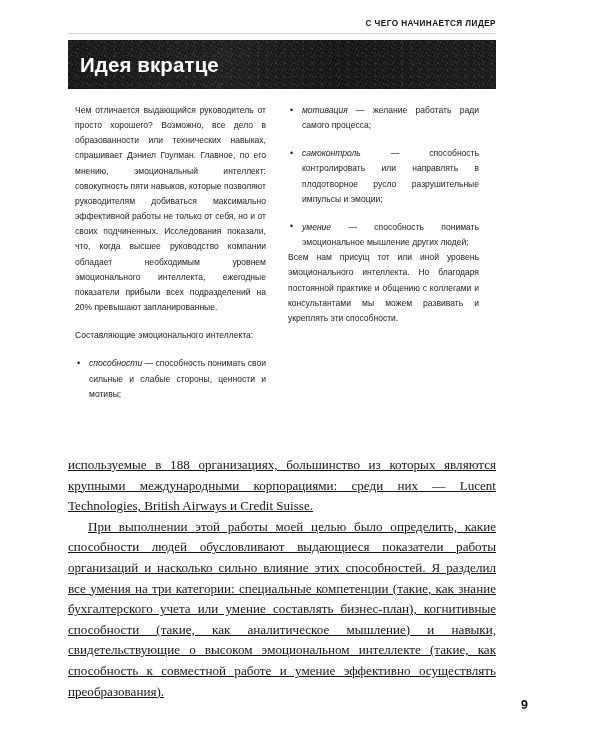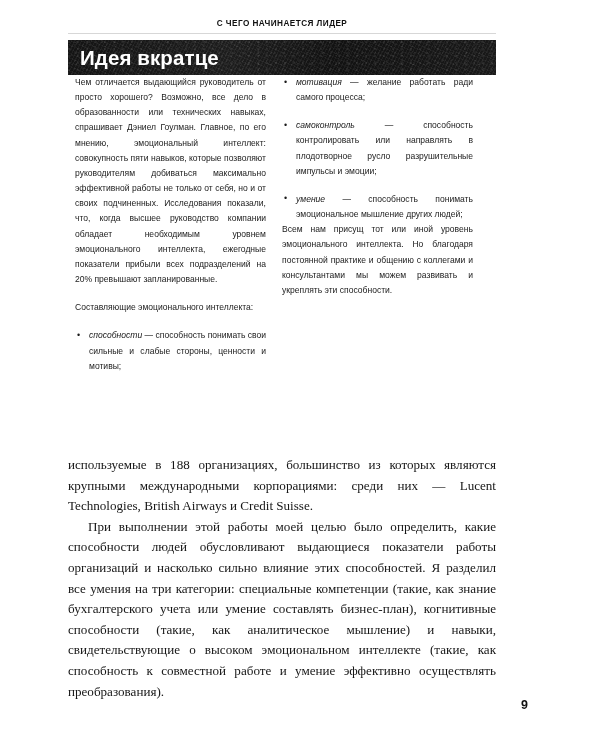--- a/index.html
+++ b/index.html
@@ -22,21 +22,21 @@
     height: 750px;
     box-sizing: border-box;
   }
 
   
   .running-head {
     position: absolute;
     left: 68px;
     top: 20px;
     width: 428px;
-    text-align: center;
+    text-align: right;
     font-family: "Liberation Sans", "DejaVu Sans", sans-serif;
     font-weight: bold;
     font-size: 8.2px;
     letter-spacing: 0.45px;
     color: #111111;
     line-height: 1;
   }
   .head-rule {
     position: absolute;
     left: 68px;
@@ -48,21 +48,21 @@
 
   
   .idea-box {
     position: absolute;
     left: 68px;
     top: 40px;
     width: 428px;
   }
   .idea-banner {
     position: relative;
-    height: 35px;
+    height: 49px;
     background:
       repeating-linear-gradient(
         117deg,
         rgba(255,255,255,0.050) 0px,
         rgba(255,255,255,0.050) 1px,
         rgba(0,0,0,0.0) 1px,
         rgba(0,0,0,0.0) 3px),
       repeating-linear-gradient(
         23deg,
         rgba(255,255,255,0.040) 0px,
@@ -94,22 +94,22 @@
     font-size: 20.5px;
     color: #ffffff;
     letter-spacing: 0.1px;
     white-space: nowrap;
     z-index: 2;
   }
 
   
   .idea-cols {
     display: flex;
-    gap: 16px;
-    padding: 0 0 0 7px;
+    gap: 22px;
+    padding: 14px 0 0 7px;
   }
   .idea-col {
     width: 191px;
     font-family: "Liberation Sans", "DejaVu Sans", sans-serif;
     font-size: 8.55px;
     line-height: 15.15px;
     color: #1a1a1a;
     text-align: justify;
     text-justify: inter-word;
     hyphens: manual;
@@ -145,20 +145,21 @@
     position: absolute;
     left: 68px;
     top: 455px;
     width: 428px;
     font-family: "Liberation Serif", "DejaVu Serif", serif;
     font-size: 13.1px;
     line-height: 20.6px;
     color: #161616;
     text-align: justify;
     text-justify: inter-word;
+    text-decoration: underline;
   }
   .body-text p { margin: 0; }
   .body-text p.indent { text-indent: 20px; }
 
   
   .folio {
     position: absolute;
     right: 72px;
     bottom: 38px;
     font-family: "Liberation Sans", "DejaVu Sans", sans-serif;

